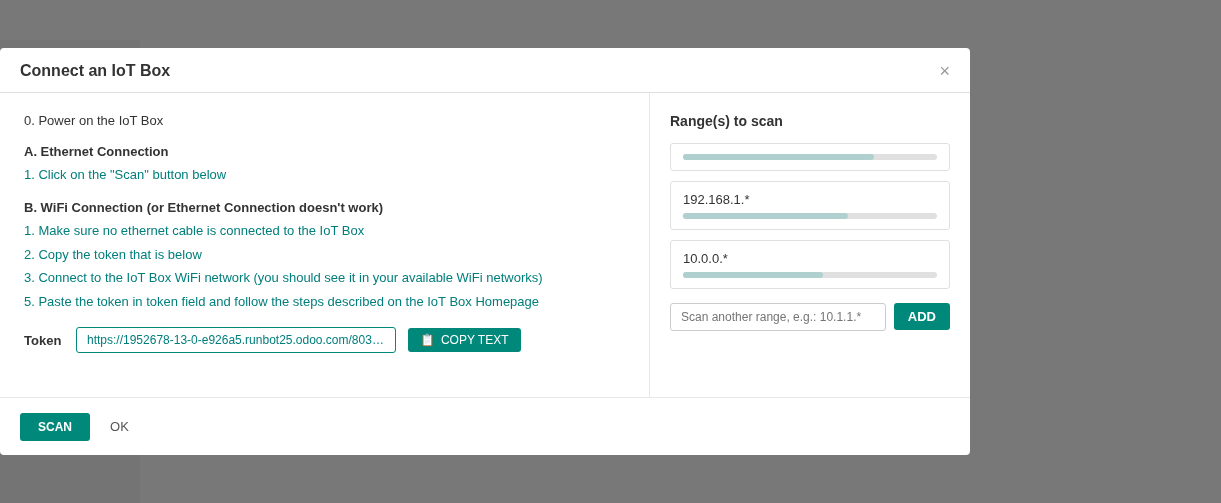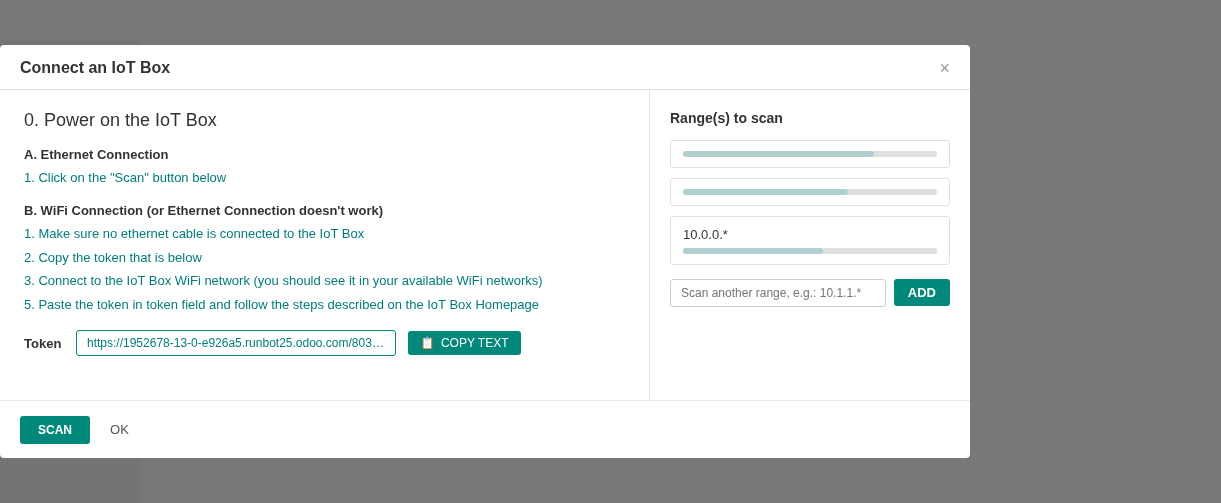--- a/index.html
+++ b/index.html
@@ -129,21 +129,21 @@
     
     .left-panel {
       flex: 1;
       padding: 20px 24px;
       border-right: 1px solid #e8e8e8;
     }
 
     .step-intro {
       color: #333;
       margin-bottom: 16px;
-      font-size: 18px;
+      font-size: 13px;
     }
 
     .section-title {
       font-weight: 700;
       color: #333;
       margin-bottom: 6px;
       font-size: 13px;
     }
 
     .step-list {
@@ -347,20 +347,21 @@
       <div class="right-panel">
         <div class="range-title">Range(s) to scan</div>
 
         <div class="range-item">
           <div class="range-bar">
             <div class="range-bar-fill" style="width:75%"></div>
           </div>
         </div>
 
         <div class="range-item">
+          <div class="range-label">192.168.1.*</div>
           <div class="range-bar">
             <div class="range-bar-fill" style="width:65%"></div>
           </div>
         </div>
 
         <div class="range-item">
           <div class="range-label">10.0.0.*</div>
           <div class="range-bar">
             <div class="range-bar-fill" style="width:55%"></div>
           </div>

